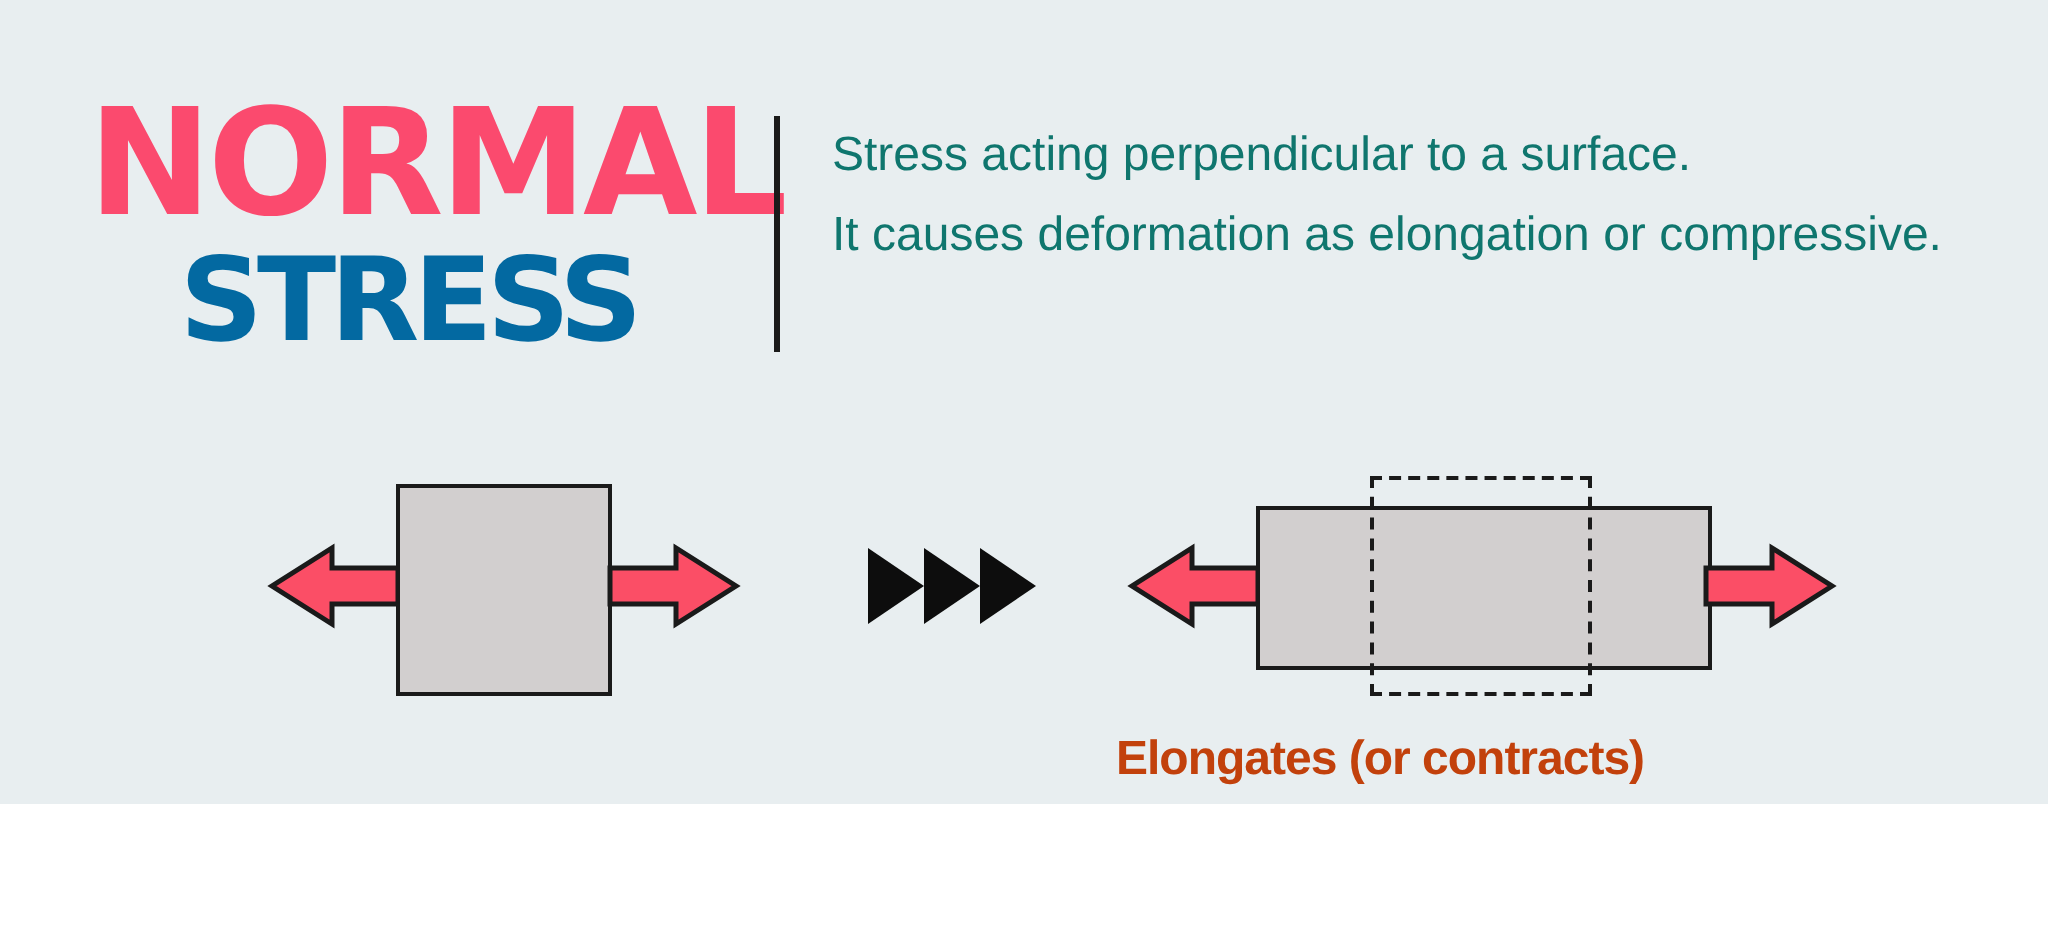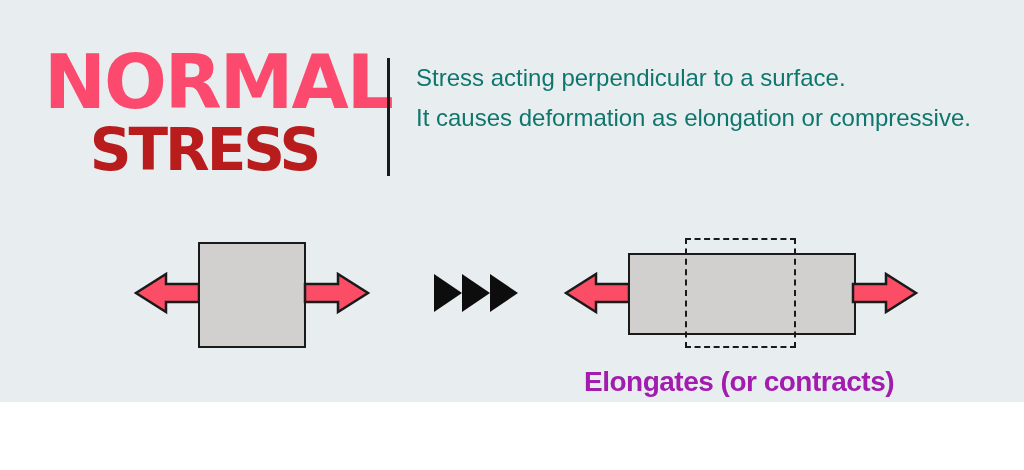--- a/index.html
+++ b/index.html
@@ -19,21 +19,21 @@
   .title-word1{
     position:absolute;left:44px;top:44px;width:320px;
     text-align:center;font-family:"DejaVu Sans",sans-serif;
     font-weight:800;font-size:74px;line-height:76px;letter-spacing:-2px;
     color:var(--title-pink);white-space:nowrap;
   }
   .title-word2{
     position:absolute;left:44px;top:121px;width:320px;
     text-align:center;font-family:"DejaVu Sans",sans-serif;
     font-weight:800;font-size:58px;line-height:58px;letter-spacing:-3px;
-    color:#b91c1c;white-space:nowrap;
+    color:#0369a1;white-space:nowrap;
   }
   .divider{
     position:absolute;left:387px;top:58px;width:3px;height:118px;
     background:var(--ink);
   }
   .desc{
     position:absolute;left:416px;top:58px;width:620px;
     font-size:24px;line-height:40px;color:#0f766e;
   }
   .desc p{margin:0;white-space:nowrap;}
@@ -56,22 +56,22 @@
   .arrow polygon{fill:var(--arrow-pink);stroke:var(--ink);stroke-width:2.5;stroke-linejoin:miter;}
   .arrow.l1{left:134px;top:272px;}
   .arrow.r1{left:304px;top:272px;}
   .arrow.l2{left:564px;top:272px;}
   .arrow.r2{left:852px;top:272px;}
   .chevrons{position:absolute;left:434px;top:274px;display:flex;}
   .chevrons svg{width:28px;height:38px;margin-right:0px;}
   .chevrons polygon{fill:#0d0d0d;}
   .caption{
     position:absolute;left:558px;top:366px;width:362px;
-    text-align:center;font-size:28px;font-weight:bold;
-    letter-spacing:-0.5px;color:#a21caf;white-space:nowrap;
+    text-align:left;font-size:24px;font-weight:bold;
+    letter-spacing:-0.5px;color:#c2410c;white-space:nowrap;
   }
 </style>
 </head>
 <body>
 
 <div class="canvas">
 
   <div class="title-word1">NORMAL</div>
   <div class="title-word2">STRESS</div>
   <div class="divider"></div>

